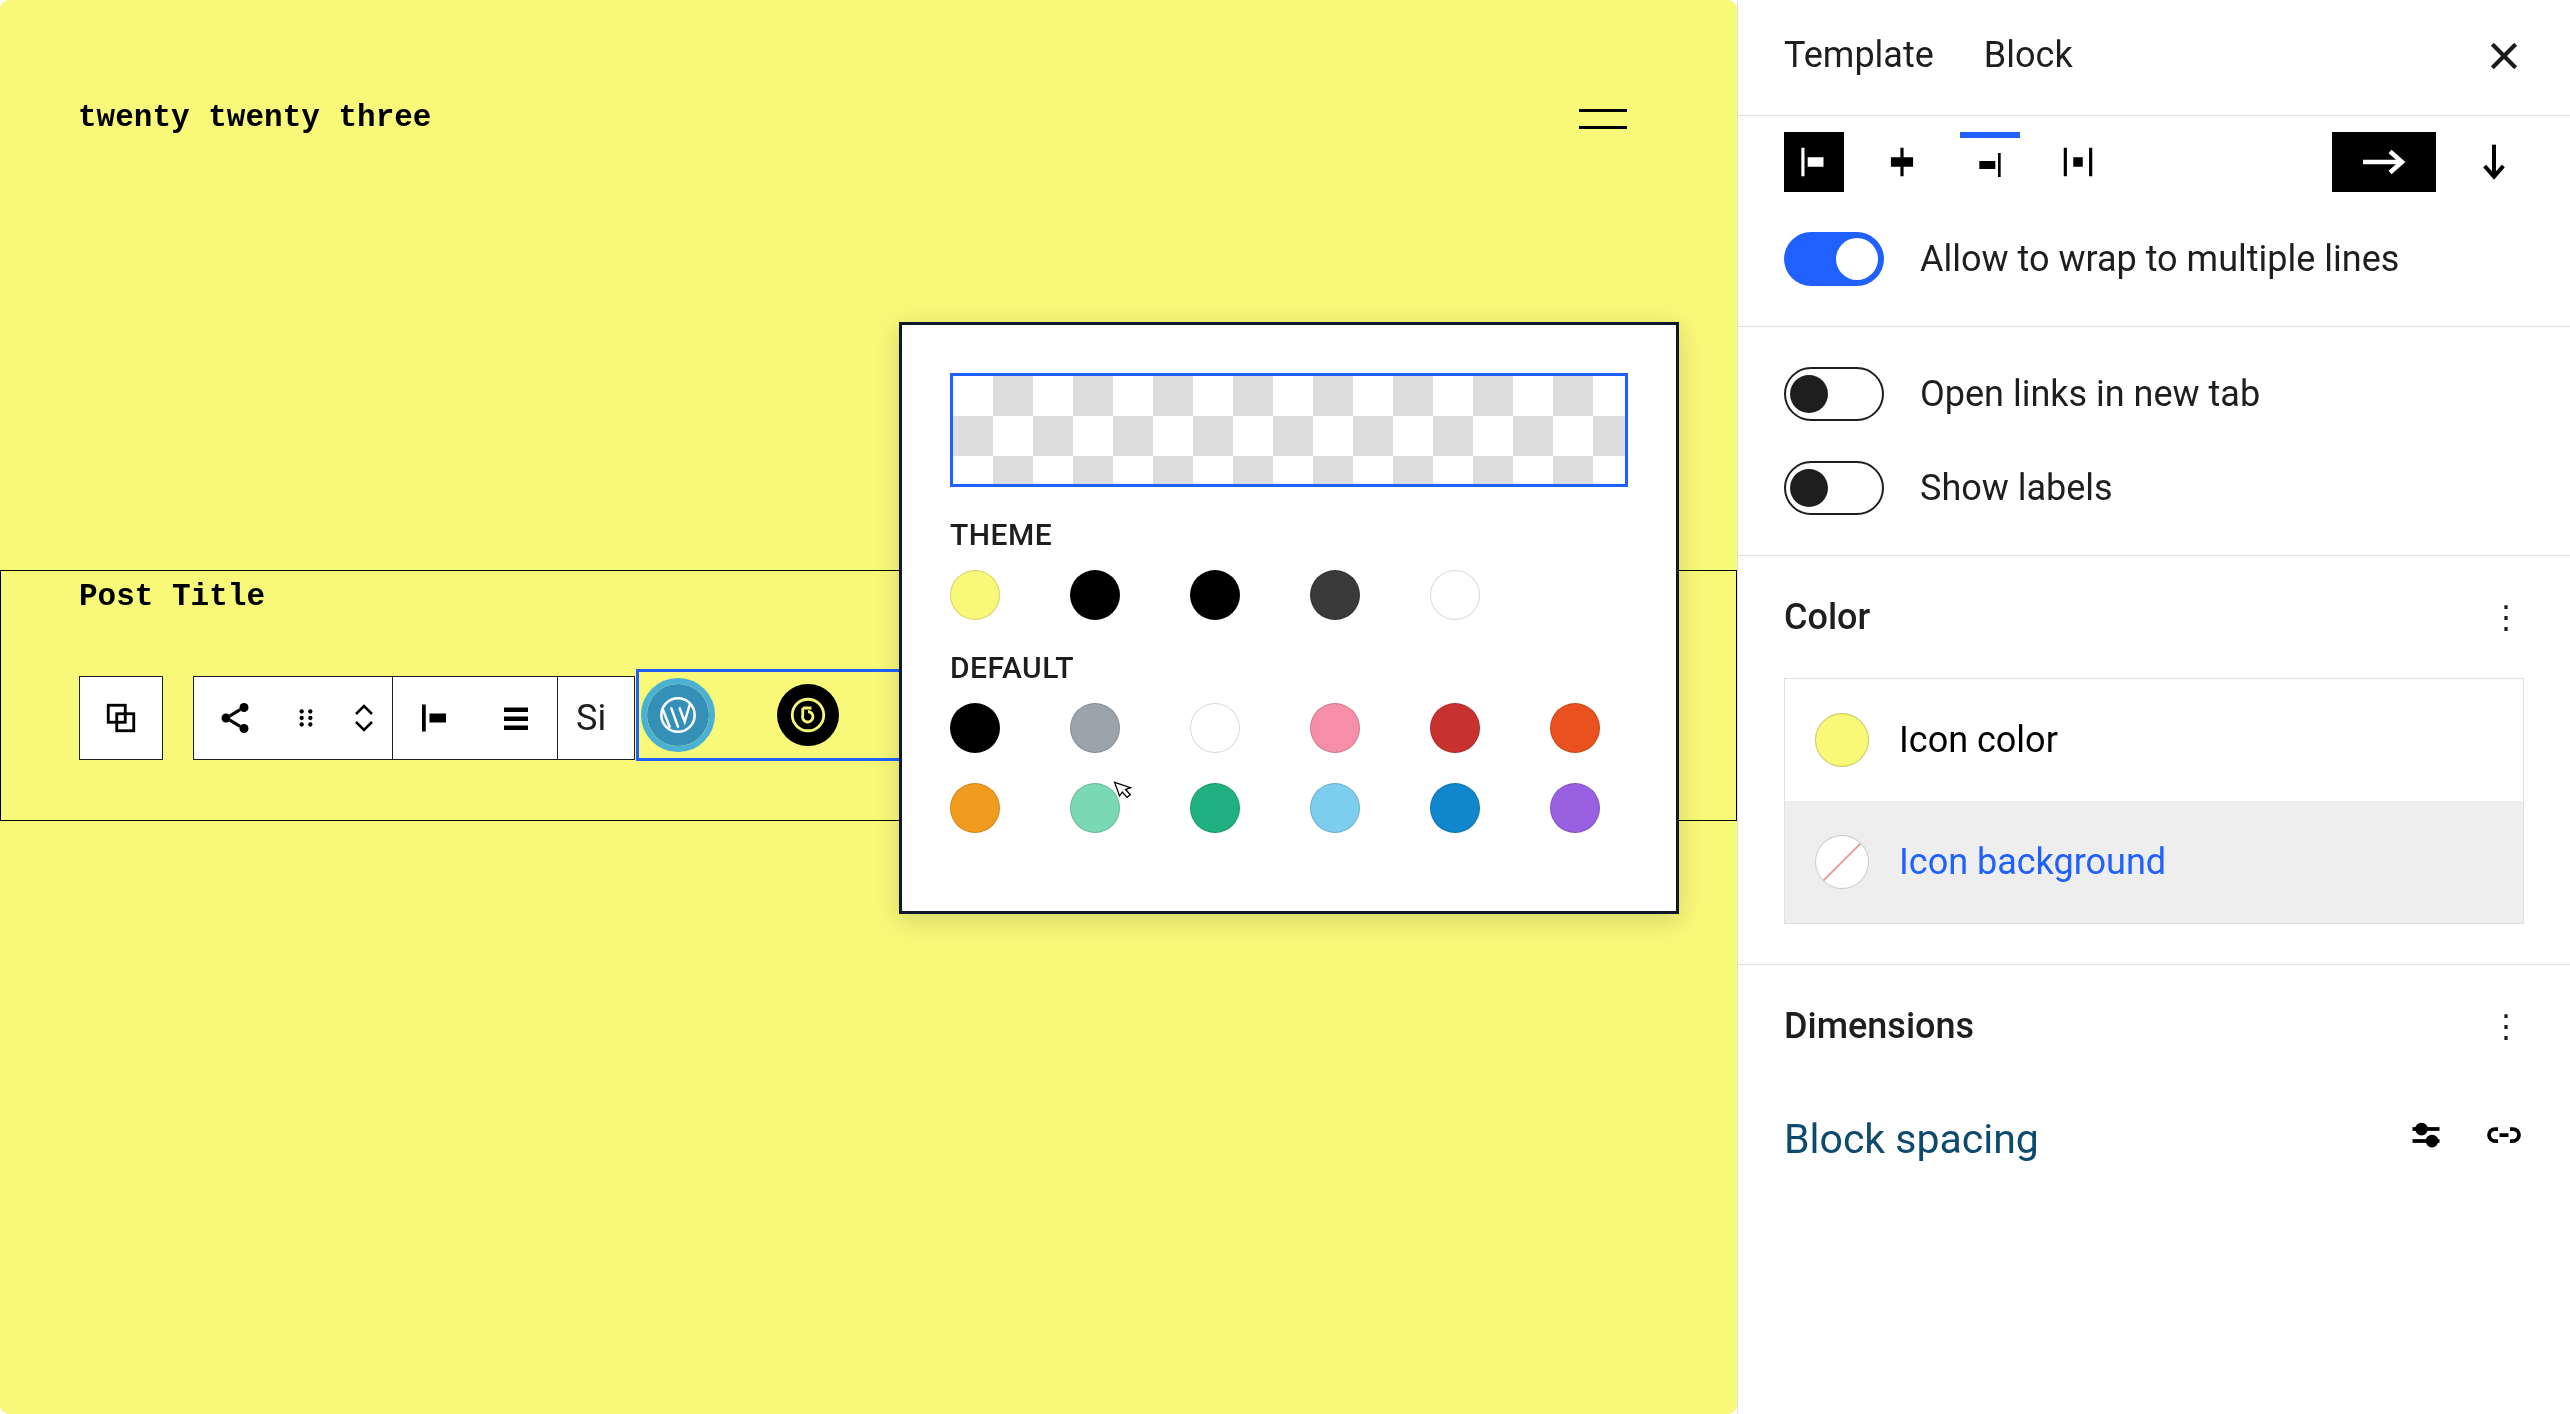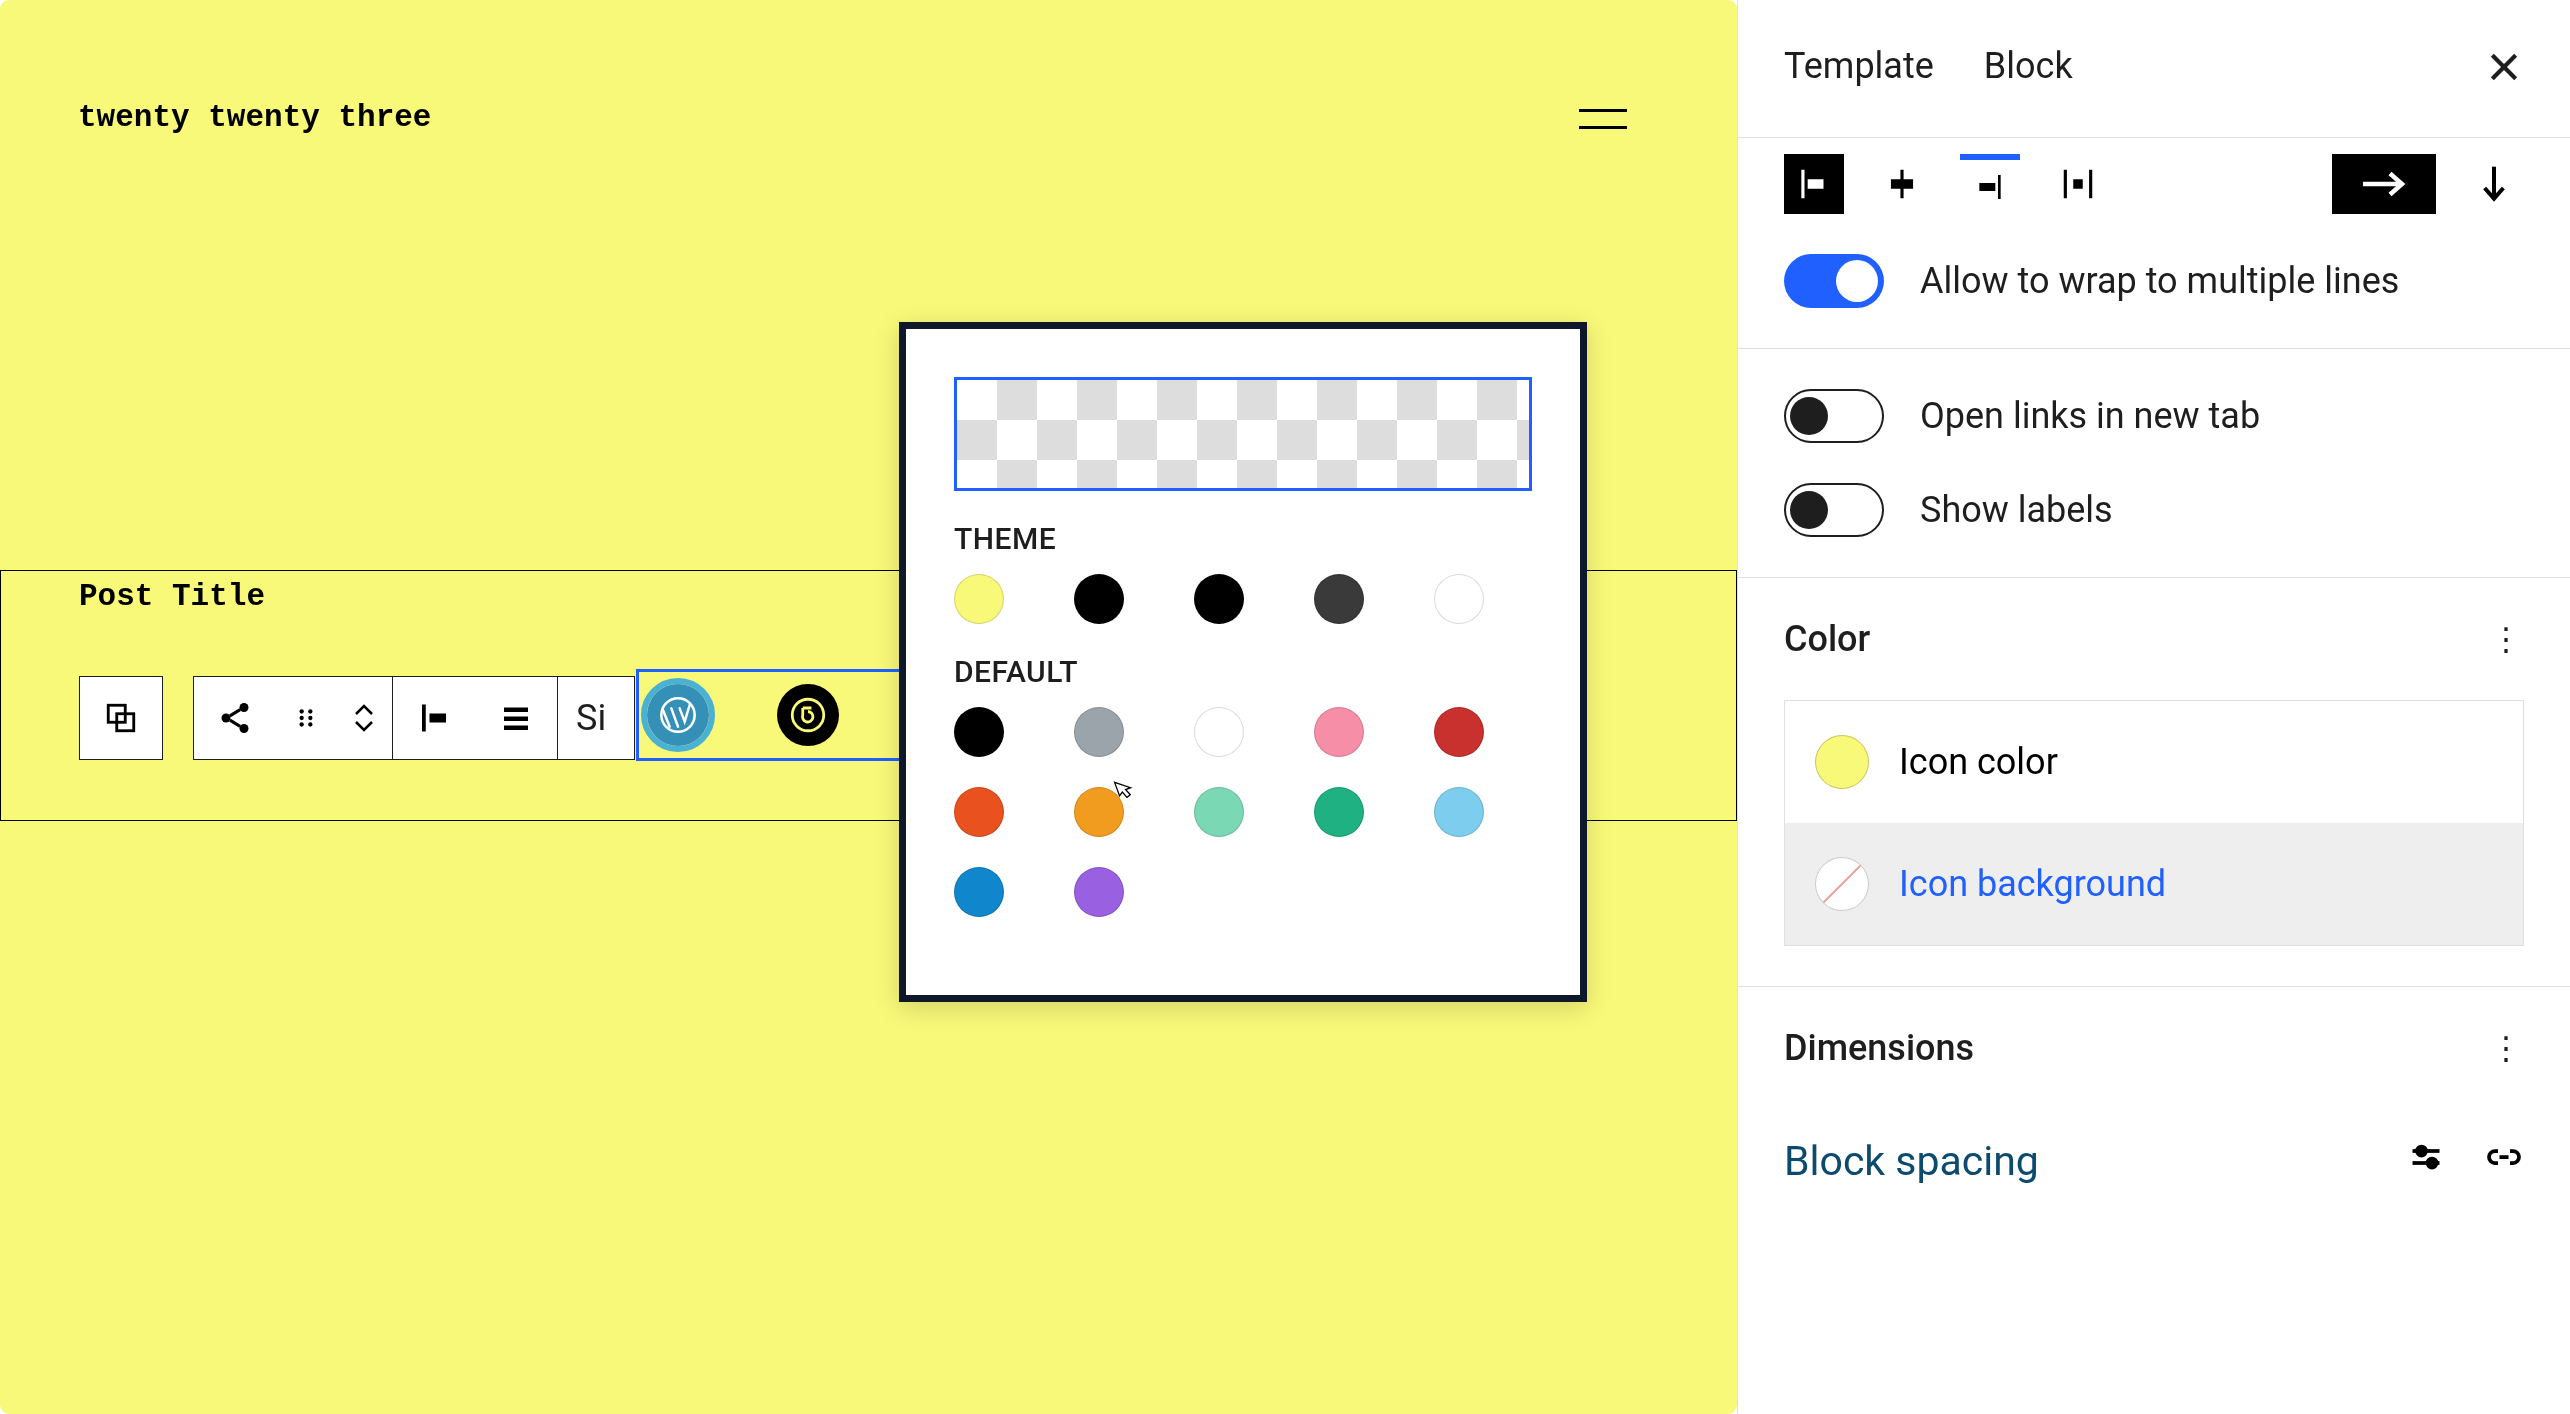--- a/index.html
+++ b/index.html
@@ -17,29 +17,29 @@
 .tb-parent { border: 1.2px solid #1e1e1e; margin-right: 30px; width: 84px; height: 84px; display: flex; align-items: center; justify-content: center; background: #fff; }
 .tb-wrap { display: inline-flex; margin-top: 36px; }
 .movers { display: flex; flex-direction: column; width: 56px; }
 .movers button { flex: 1; border: none; background: #fff; display: flex; align-items: center; justify-content: center; }
 .tb-text { padding: 0 28px 0 18px; font-size: 36px; color: #1e1e1e; display: flex; align-items: center; }
 .social-row { margin-top: 14px; display: inline-flex; gap: 68px; padding: 12px 8px; outline: 3px solid #2060ff; }
 .social-icon { width: 62px; height: 62px; border-radius: 50%; display: flex; align-items: center; justify-content: center; color: #fff; font-size: 28px; }
 .wp-sel { position: relative; }
 .wp-sel::after { content: ""; position: absolute; inset: -6px; border: 6px solid #4bb1d4; border-radius: 50%; }
 
-.color-popover { position: absolute; left: 899px; top: 322px; width: 688px; background: #fff; border: 7px solid #0f172a; box-shadow: 0 6px 24px rgba(0,0,0,0.15); padding: 48px; }
+.color-popover { position: absolute; left: 899px; top: 322px; width: 780px; background: #fff; border: 3px solid #0f172a; box-shadow: 0 6px 24px rgba(0,0,0,0.15); padding: 48px; }
 .transparency-box { border: 3px solid #2060ff; height: 114px; margin-bottom: 30px; background-image: linear-gradient(45deg,#ddd 25%,transparent 25%,transparent 75%,#ddd 75%),linear-gradient(45deg,#ddd 25%,transparent 25%,transparent 75%,#ddd 75%); background-size: 80px 80px; background-position: 0 0, 40px 40px; background-color: #fff; }
 .swatch-label { font-size: 30px; font-weight: 500; color: #1e1e1e; margin-bottom: 18px; letter-spacing: 0.5px; }
 .swatch-row { display: flex; gap: 70px; margin-bottom: 30px; flex-wrap: wrap; row-gap: 30px; }
 .swatch { width: 50px; height: 50px; border-radius: 50%; border: 1px solid rgba(0,0,0,0.15); flex-shrink: 0; }
 .cursor { position: absolute; left: 1108px; top: 778px; pointer-events: none; }
 
 .sidebar { width: 833px; border-left: 1px solid #e0e0e0; background: #fff; display: flex; flex-direction: column; }
-.tabs { display: flex; align-items: center; padding: 0 46px; height: 138px; border-bottom: 1px solid #e0e0e0; gap: 50px; }
+.tabs { display: flex; align-items: center; padding: 0 46px; height: 116px; border-bottom: 1px solid #e0e0e0; gap: 50px; }
 .tab { font-size: 36px; color: #1e1e1e; padding-bottom: 6px; }
 .tabs .close { margin-left: auto; }
 .panel { padding: 0 46px; }
 .justify-row { display: flex; align-items: center; gap: 28px; padding-top: 16px; }
 .jbtn { width: 60px; height: 60px; background: #000; display: flex; align-items: center; justify-content: center; }
 .jbtn.light { background: #fff; }
 .jbtn.selected { border-top: 6px solid #2060ff; background: #fff; }
 .jbtn.wide { width: 104px; margin-left: auto; }
 .toggle-row { display: flex; align-items: center; gap: 36px; padding: 40px 0; font-size: 36px; color: #1e1e1e; }
 .toggle { width: 100px; height: 54px; border-radius: 27px; position: relative; flex-shrink: 0; }

